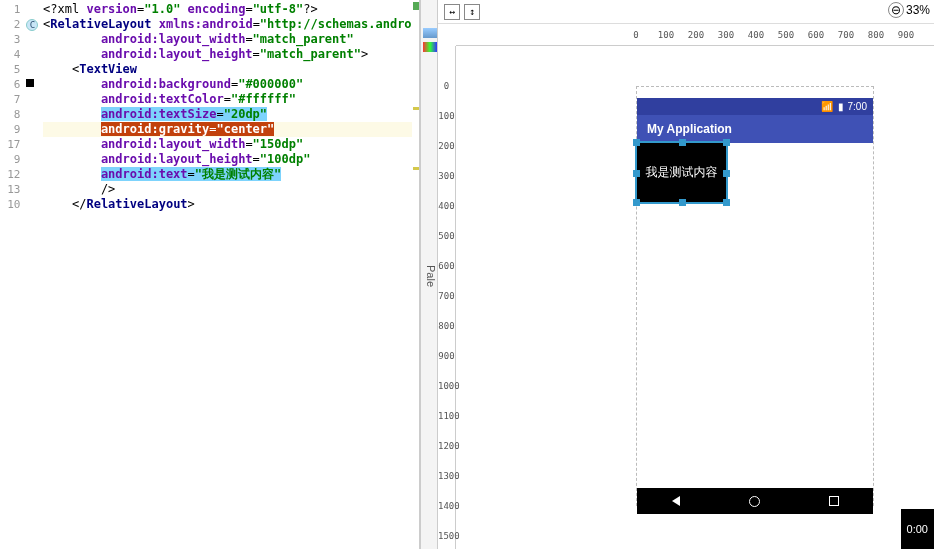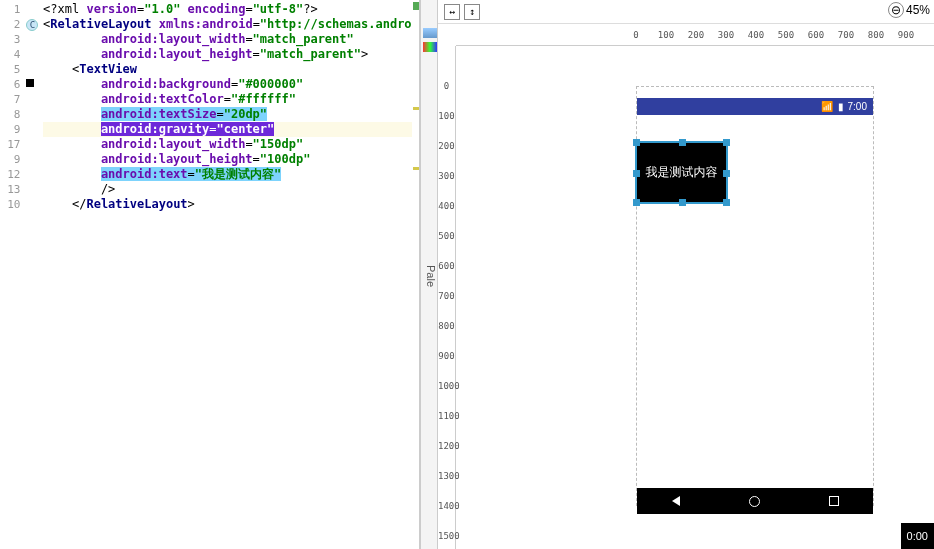--- a/index.html
+++ b/index.html
@@ -65,21 +65,21 @@
   padding-top: 2px;
   white-space: pre;
   position: relative;
 }
 .code .row { height: 15px; }
 .code .tag { color: #000080; font-weight: bold; }
 .code .attr { color: #6a0dad; font-weight: bold; }
 .code .val { color: #008000; font-weight: bold; }
 .code .warn { background: #7dd3fc; }
 .code .hl-line { background: #fdfae6; }
-.code .sel { background: #6d28d9; color: #fff; }
+.code .sel { background: #c2410c; color: #fff; }
 .strip {
   width: 8px;
   background: #fff;
   position: relative;
 }
 .strip .m {
   position: absolute;
   left: 1px;
   width: 6px;
   height: 3px;
@@ -269,21 +269,21 @@
   border: 1.5px solid #fff;
 }
 .time-badge {
   position: absolute;
   right: 0;
   bottom: 0;
   background: #000;
   color: #fff;
   font-family: sans-serif;
   font-size: 11px;
-  padding: 7px 6px;
+  padding: 14px 6px;
 }
 </style>
 </head>
 <body>
 
 <div class="main">
   <div class="editor-pane">
     <div class="gutter">
         <div class="ln">1</div>
         <div class="ln">2</div>
@@ -318,21 +318,21 @@
     <div class="swatch" style="top:42px;background:linear-gradient(to right,#f33,#3f3,#33f);"></div>
   </div>
 
   <div class="preview-pane">
     <div class="toolbar">
       <div class="tool-ico">↔</div>
       <div class="tool-ico">↕</div>
     </div>
     <div class="zoom">
       <span class="zoom-ico">⊖</span>
-      <span>45%</span>
+      <span>33%</span>
     </div>
 
     <div class="canvas-area">
       <div class="ruler-h">
           <span class="tick" style="left: 180px;">0</span>
           <span class="tick" style="left: 210px;">100</span>
           <span class="tick" style="left: 240px;">200</span>
           <span class="tick" style="left: 270px;">300</span>
           <span class="tick" style="left: 300px;">400</span>
           <span class="tick" style="left: 330px;">500</span>
@@ -359,20 +359,23 @@
           <div class="tick" style="top: 460px;">1400</div>
           <div class="tick" style="top: 490px;">1500</div>
         </div>
       <div class="design-surface">
         <div class="device-bounds"></div>
         <div class="statusbar">
           <span>📶</span>
           <span>▮</span>
           <span>7:00</span>
         </div>
+        <div class="titlebar">
+          <span>My Application</span>
+        </div>
         <div class="tv">
           <span>我是测试内容</span>
         </div>
         <div class="tv-sel">
           <div class="handle" style="left:-4px;top:-4px"></div>
           <div class="handle" style="right:-4px;top:-4px"></div>
           <div class="handle" style="left:-4px;bottom:-4px"></div>
           <div class="handle" style="right:-4px;bottom:-4px"></div>
           <div class="handle" style="left:calc(50% - 3px);top:-4px"></div>
           <div class="handle" style="left:calc(50% - 3px);bottom:-4px"></div>

